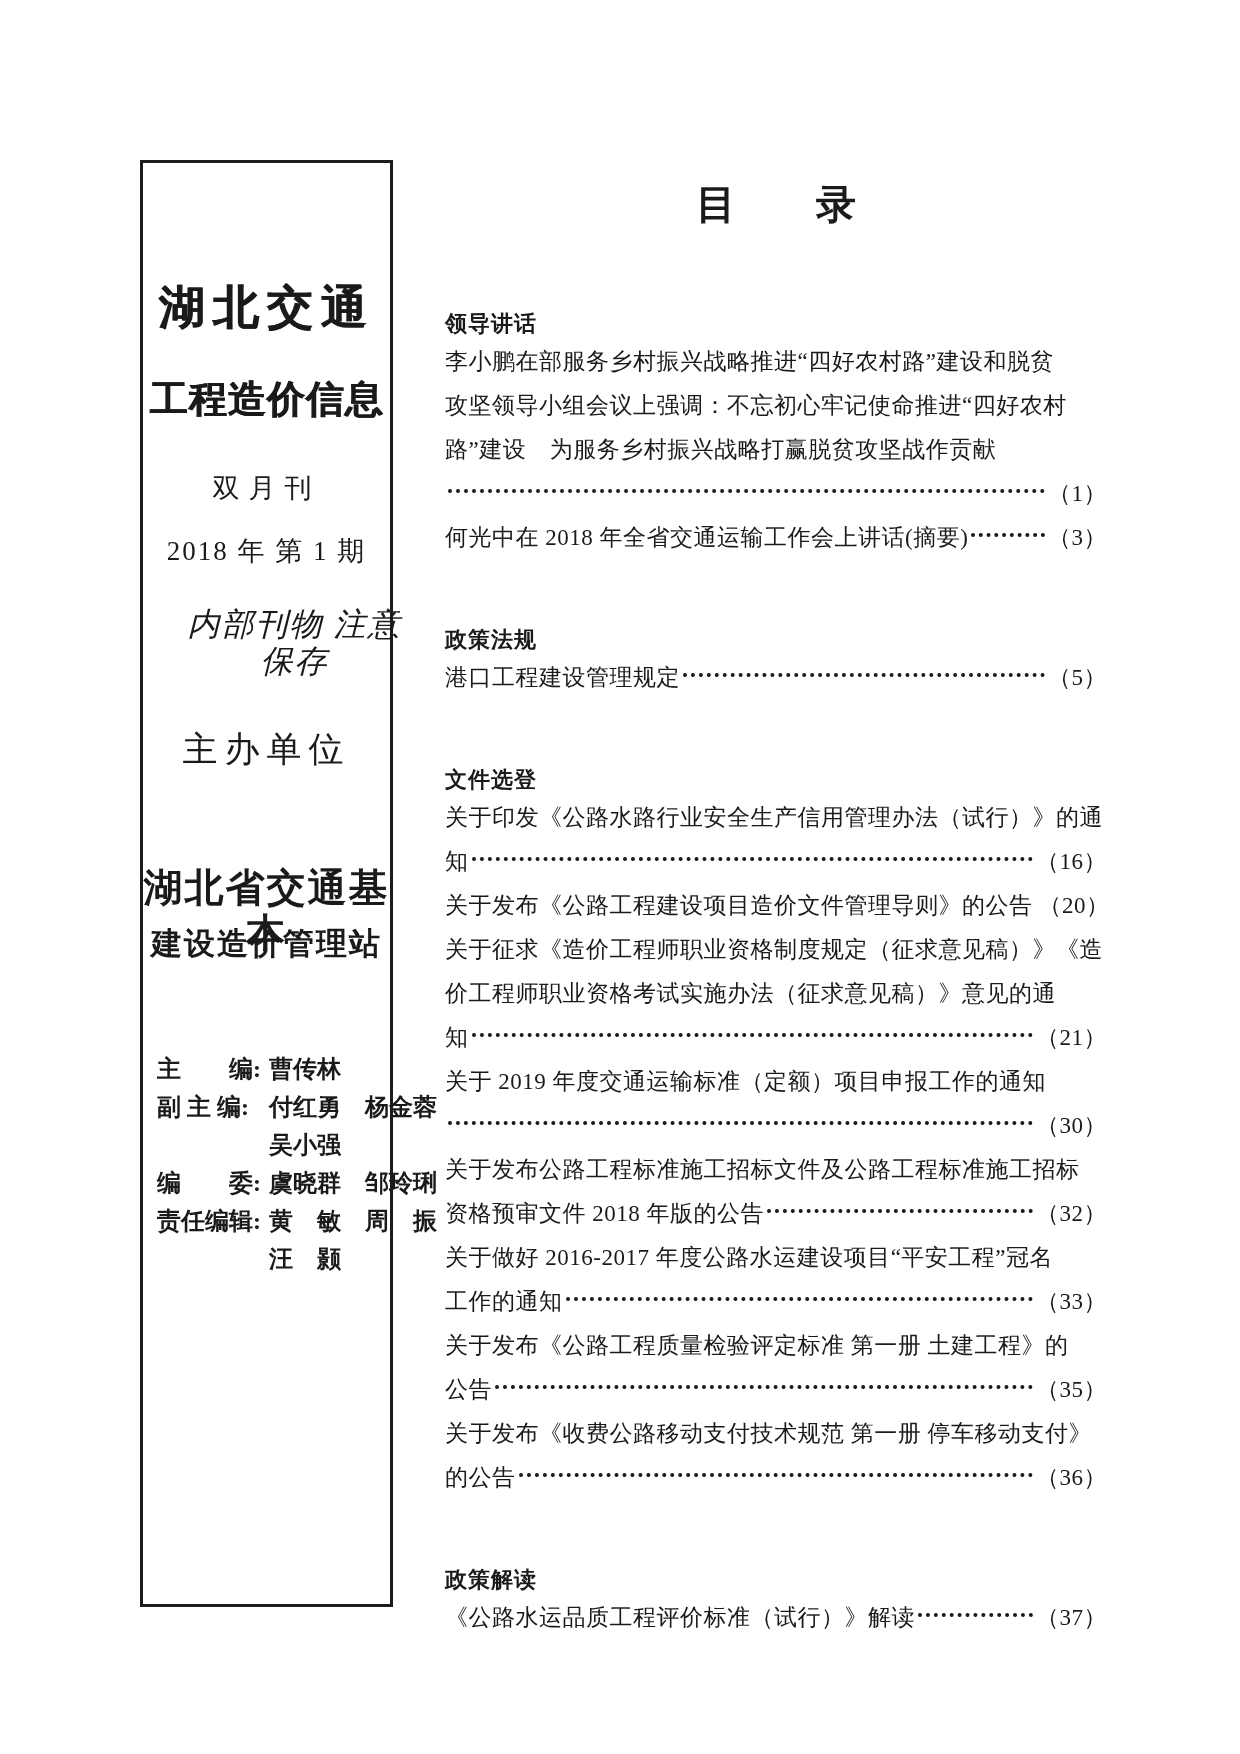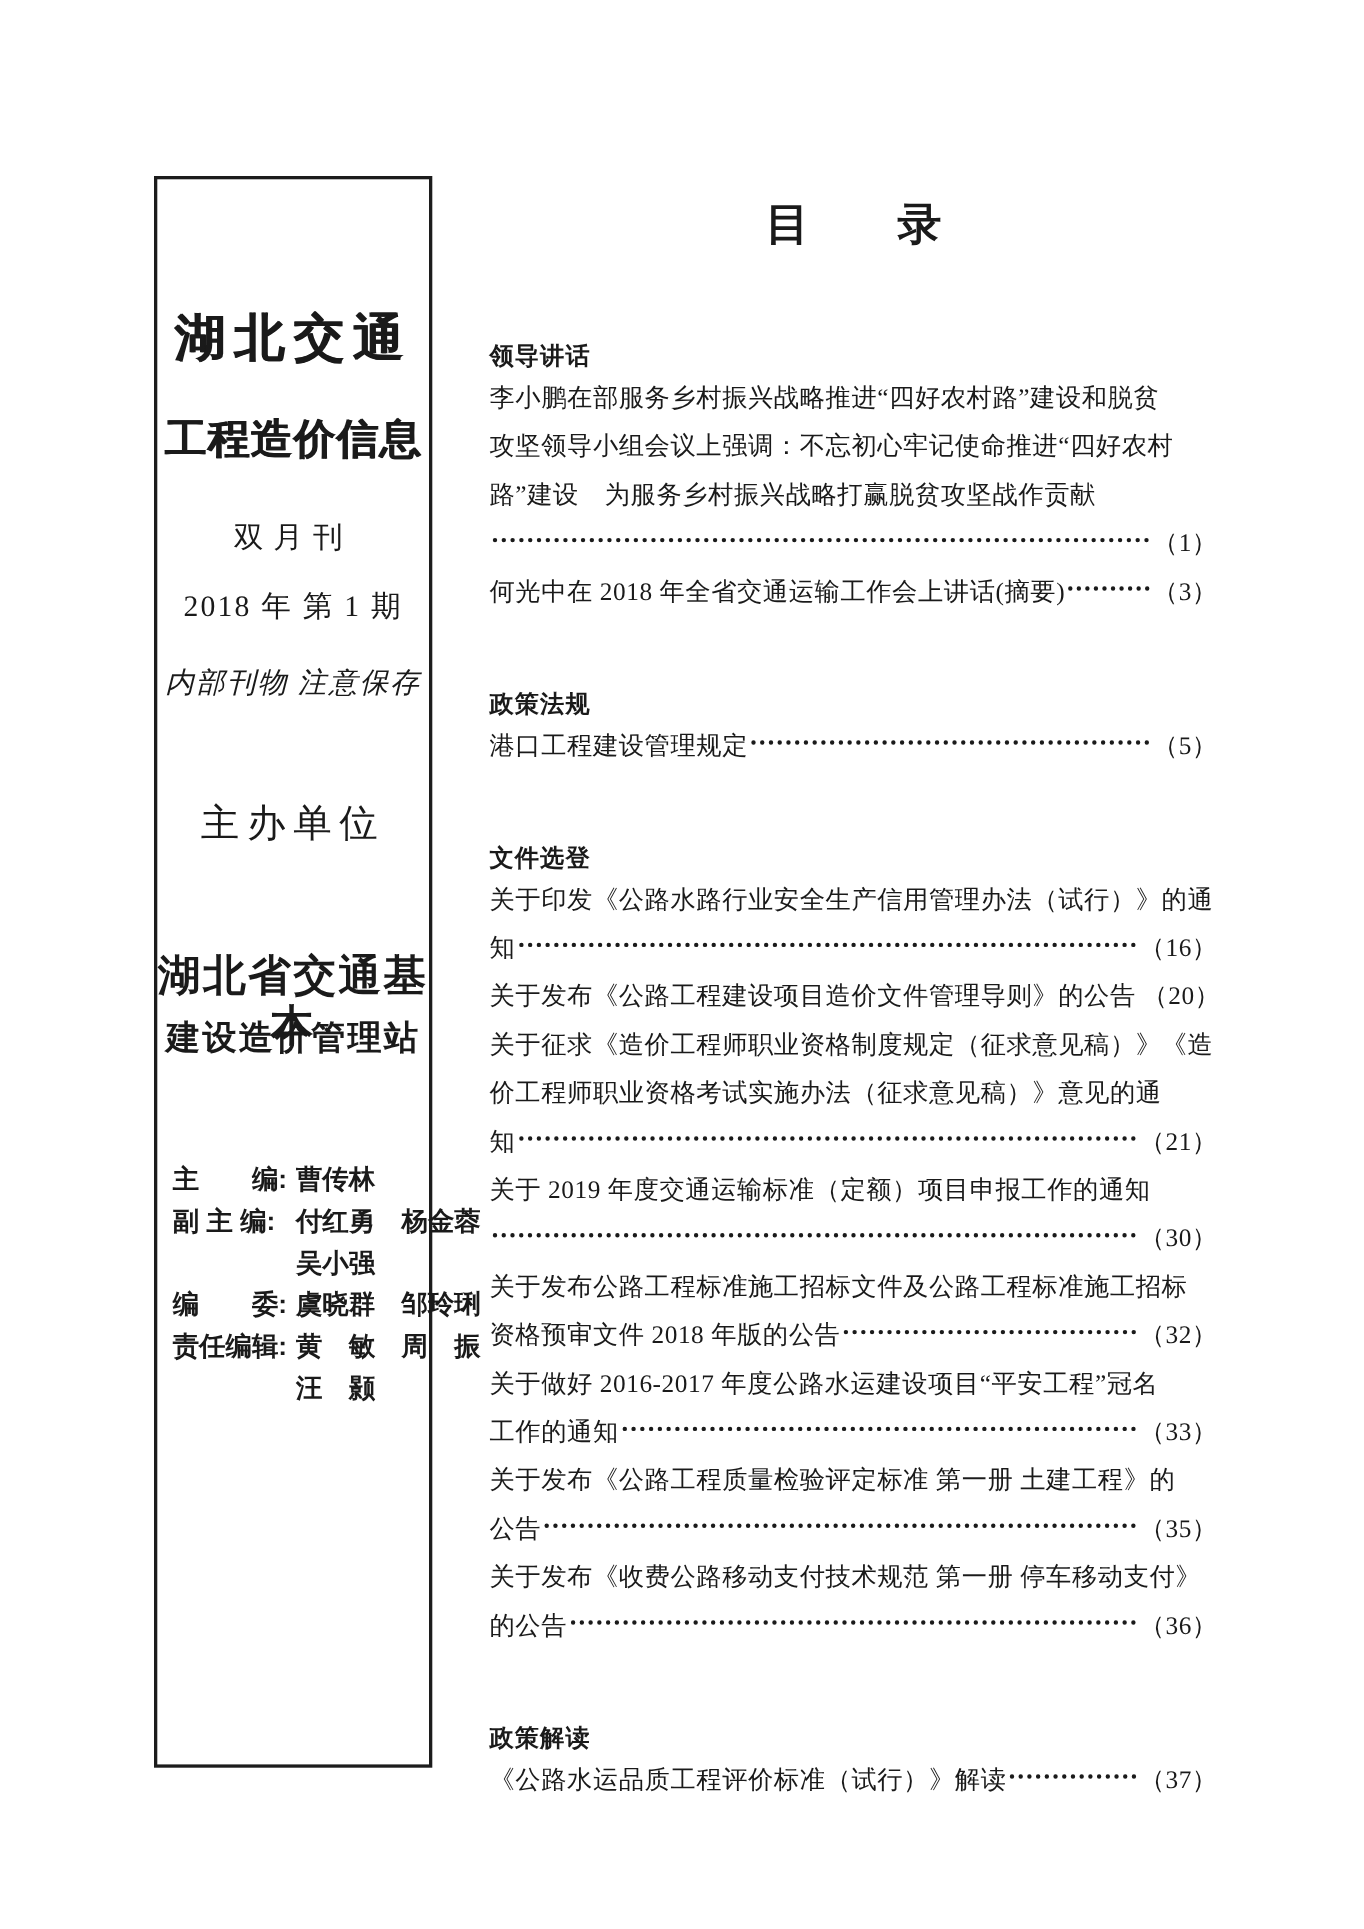--- a/index.html
+++ b/index.html
@@ -16,31 +16,31 @@
   }
   .sb{position:absolute;left:0;width:100%;line-height:1.15;}
   .brush{
     font-family:"DejaVu Serif","Liberation Serif",serif;font-weight:bold;
     text-shadow:1px 0 0 currentColor;
   }
   .j-title1{top:118px;font-size:46px;letter-spacing:8px;}
   .j-title2{top:214px;font-size:38px;letter-spacing:1px;}
   .j-freq{top:310px;font-size:27px;letter-spacing:9px;}
   .j-issue{top:373px;font-size:27px;letter-spacing:2px;}
-  .j-notice{top:443px;font-size:26px;font-style:italic;letter-spacing:2px;}
+  .j-notice{top:443px;font-size:32px;font-style:italic;letter-spacing:2px;padding-left:28px;}
   .sans{font-family:"Liberation Sans","DejaVu Sans",sans-serif;}
   .j-org-label{top:566px;font-size:35px;letter-spacing:7px;}
   .j-org1{top:703px;font-size:39px;font-weight:bold;letter-spacing:2px;}
   .j-org2{top:763px;font-size:31px;font-weight:bold;letter-spacing:2px;}
   .editorial{
     position:absolute;left:14px;top:890px;right:6px;text-align:left;
     font-family:"Liberation Sans","DejaVu Sans",sans-serif;
     font-weight:bold;font-size:24px;
   }
-  .ed-row{display:flex;height:38px;align-items:center;}
+  .ed-row{display:flex;height:38px;align-items:flex-start;font-family:Liberation Serif, serif;}
   .ed-role{display:inline-block;width:112px;flex:0 0 112px;white-space:pre;}
   .ed-names{white-space:pre;}
   
   .toc{position:absolute;left:445px;top:150px;width:662px;}
   .toc-title{
     margin:30px 0 0;text-align:center;font-size:40px;line-height:48px;
     font-family:"Liberation Sans","DejaVu Sans",sans-serif;font-weight:bold;
   }
   .toc-sections{margin-top:74px;}
   .toc-section{margin-top:52px;}

